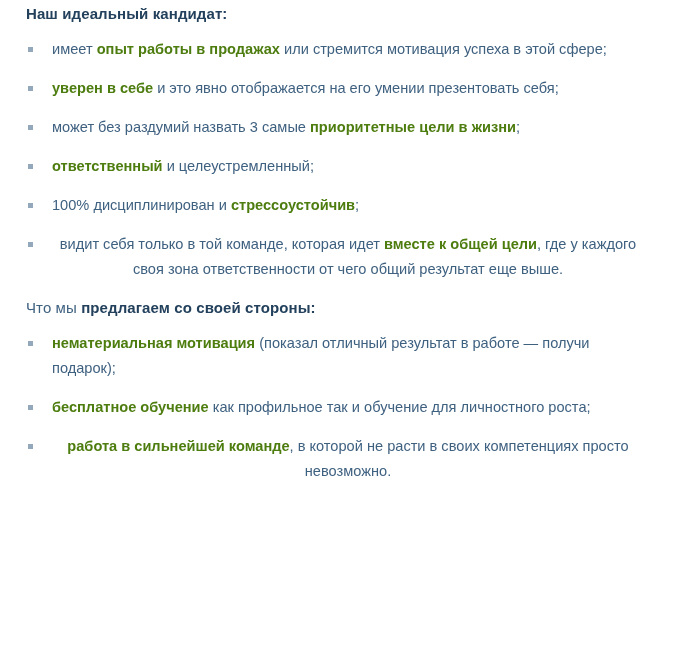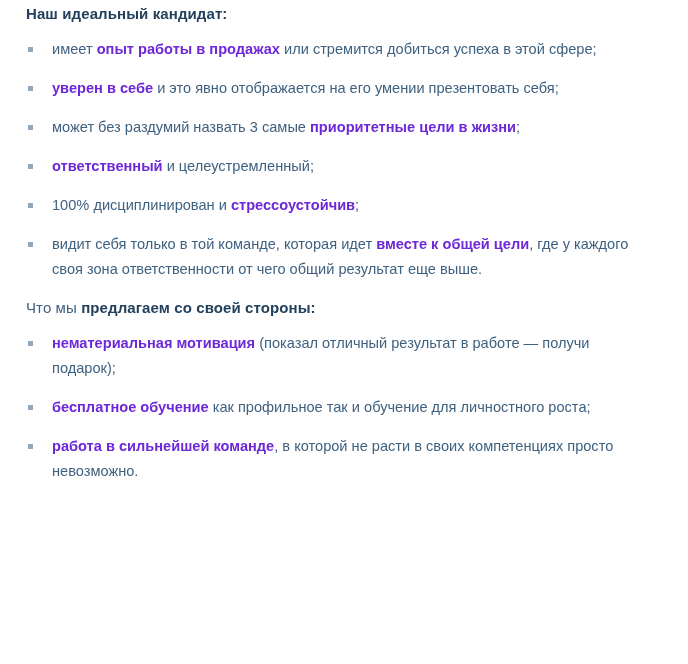--- a/index.html
+++ b/index.html
@@ -45,48 +45,48 @@
     padding: 0;
   }
   ul.bullets > li {
     position: relative;
     padding-left: 26px;
     margin: 0 0 14px 0;
     font-size: 14.6px;
     line-height: 25px;
     color: #3f6180;
   }
-  ul.bullets > li:last-child { margin-bottom: 0; }
+  ul.bullets > li:last-child { margin-bottom: 0; text-align: center; }
 
   ul.bullets > li .marker {
     position: absolute;
     left: 2px;
     top: 10px;
     width: 5px;
     height: 5px;
     background: #93a8bb;
     display: block;
   }
   .b {
     font-weight: bold;
-    color: #6d28d9;
+    color: #4d7c0f;
   }
   .group-gap { height: 16px; }
 </style>
 </head>
 <body>
 
 <div class="page">
 
   <div class="section">
     <p class="section-heading">
       <span class="reg"></span><span>Наш идеальный кандидат:</span>
     </p>
     <ul class="bullets" id="list-0">
-        <li><span class="marker"></span><span>имеет </span><span class="b">опыт работы в продажах</span><span> или стремится добиться успеха в этой сфере;</span></li>
+        <li><span class="marker"></span><span>имеет </span><span class="b">опыт работы в продажах</span><span> или стремится мотивация успеха в этой сфере;</span></li>
         <li><span class="marker"></span><span class="b">уверен в себе</span><span> и это явно отображается на его умении презентовать себя;</span></li>
         <li><span class="marker"></span><span>может без раздумий назвать 3 самые </span><span class="b">приоритетные цели в жизни</span><span>;</span></li>
         <li><span class="marker"></span><span class="b">ответственный</span><span> и целеустремленный;</span></li>
         <li><span class="marker"></span><span>100% дисциплинирован и </span><span class="b">стрессоустойчив</span><span>;</span></li>
         <li><span class="marker"></span><span>видит себя только в той команде, которая идет </span><span class="b">вместе к общей цели</span><span>, где у каждого своя зона ответственности от чего общий результат еще выше.</span></li>
       </ul>
   </div>
 
   <div class="group-gap"></div>
 

